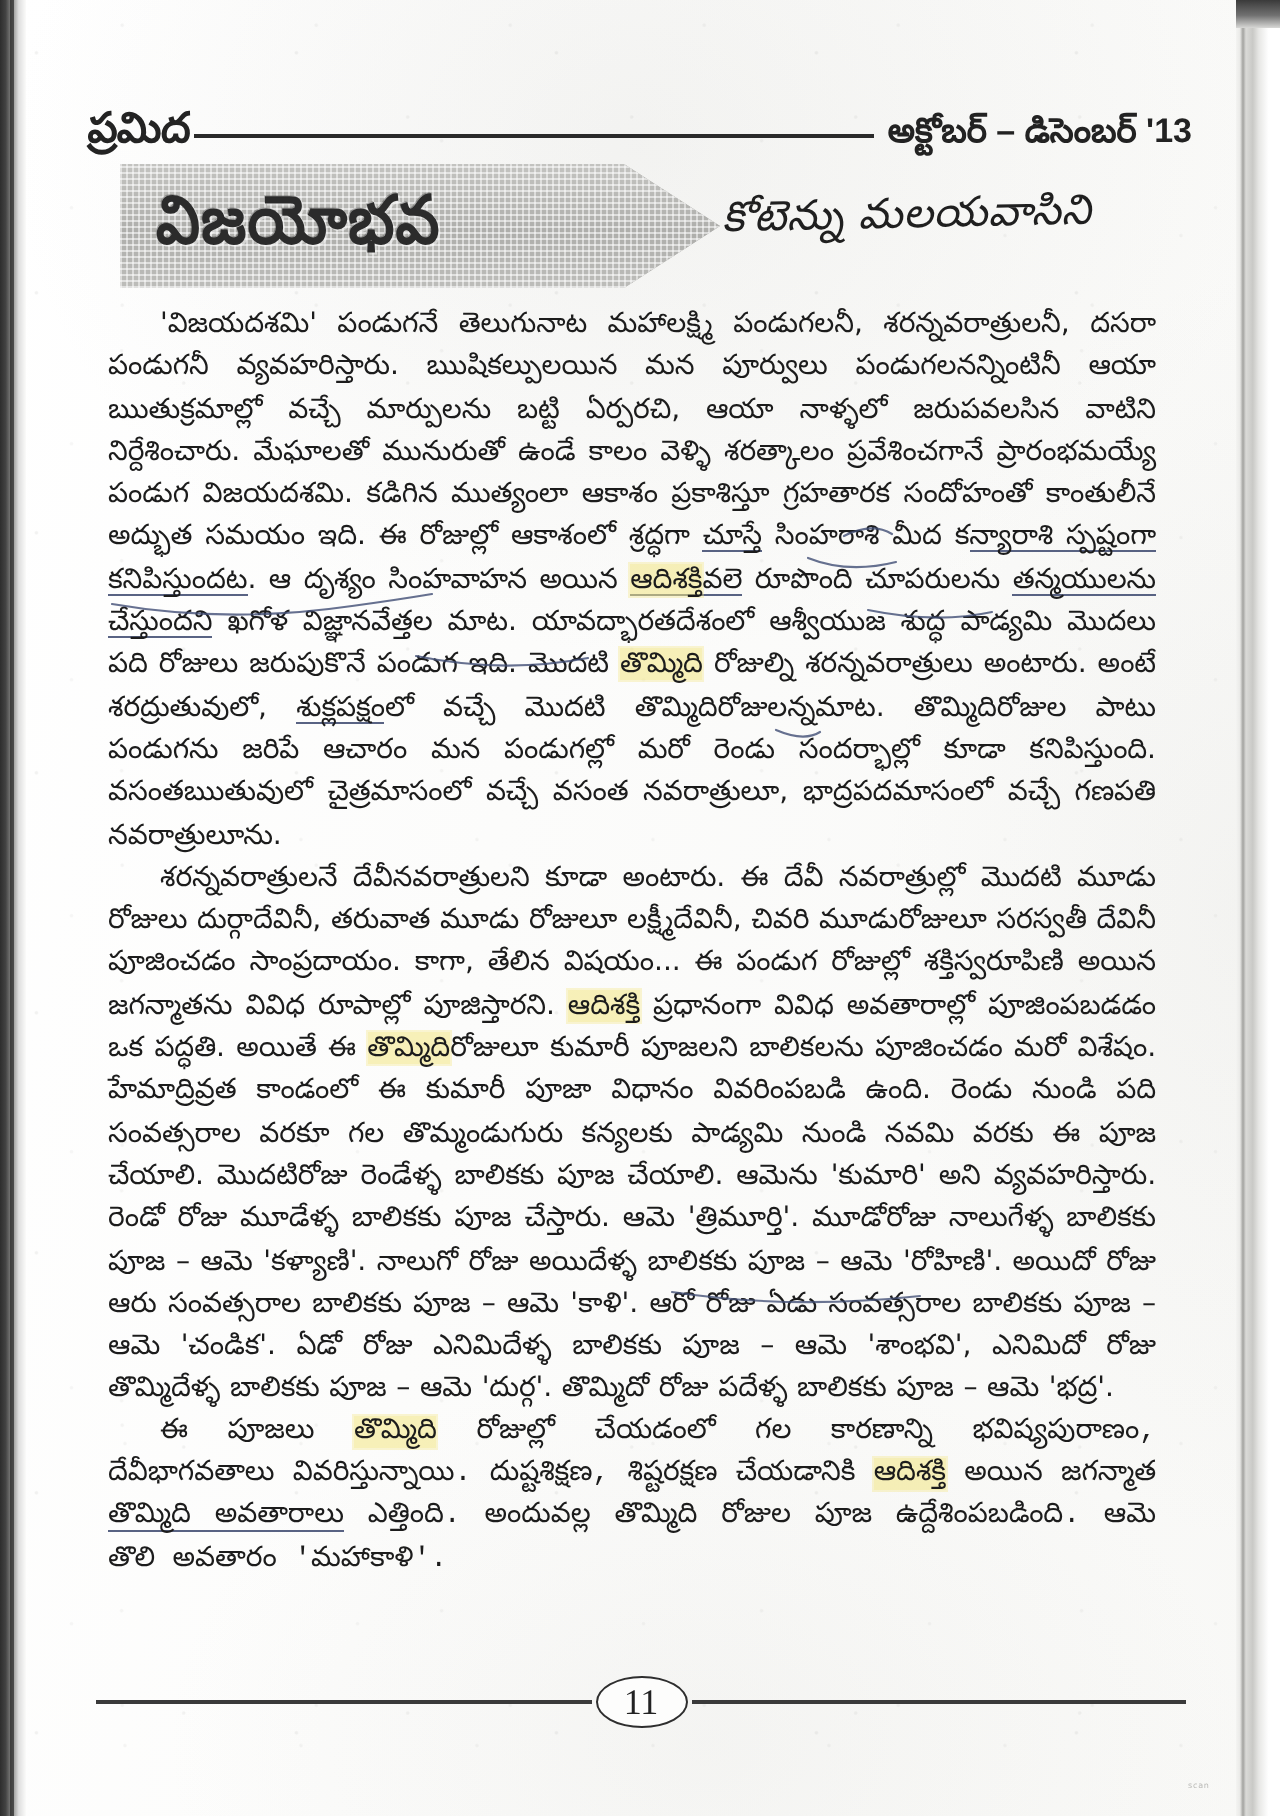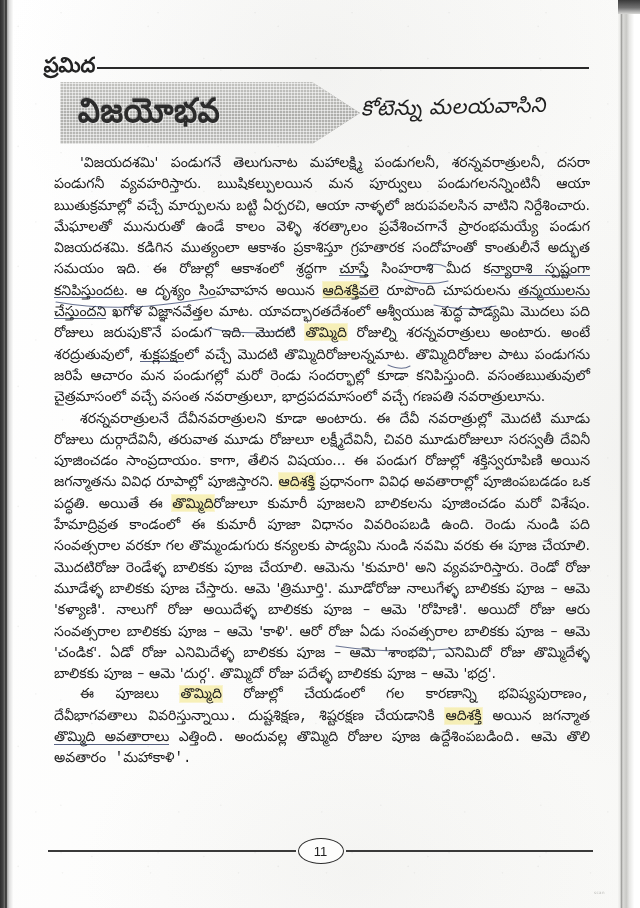--- a/index.html
+++ b/index.html
@@ -186,21 +186,21 @@
   }
 
   
   .article-body {
     position: absolute;
     left: 14px;
     top: 152px;
     width: 536px;
   }
   .para {
-    margin: 0 0 0 0;
+    margin: 0 12px 0 0;
     text-align: justify;
     text-justify: inter-word;
     font-family: "DejaVu Sans", sans-serif;
     font-size: 14.1px;
     line-height: 21.3px;
     color: #1c1c1c;
     text-indent: 26px;
     letter-spacing: -0.05px;
     word-spacing: 0.4px;
   }
@@ -240,22 +240,22 @@
     background: #3a3a3a;
   }
   .page-num-oval {
     width: 44px;
     height: 24px;
     border: 1.6px solid #2e2e2e;
     border-radius: 50%;
     display: flex;
     align-items: center;
     justify-content: center;
-    font-family: Liberation Sans, sans-serif;
-    font-size: 13px;
+    font-family: Liberation Serif, serif;
+    font-size: 18px;
     color: #222222;
     background: #fdfdfc;
     margin: 0 2px;
     flex: none;
   }
 
   .scan-artifact {
     position: absolute;
     left: 594px;
     top: 890px;
@@ -275,20 +275,21 @@
   <div class="paper-speckle"></div>
 
   <div class="scan-edge scan-edge-left"></div>
   <div class="scan-edge scan-edge-right"></div>
 
   <div class="content">
 
     <div class="running-head">
       <span class="masthead">ప్రమిద</span>
       <span class="head-rule"></span>
+      <span class="issue-date">అక్టోబర్ – డిసెంబర్ '13</span>
     </div>
 
     <div class="title-band">
       <div class="arrow-plate"></div>
       <div class="article-title">విజయోభవ</div>
       <div class="byline">కోటెన్ను మలయవాసిని</div>
     </div>
 
     <div class="article-body">
       <p class="para">'విజయదశమి' పండుగనే తెలుగునాట మహాలక్ష్మి పండుగలనీ, శరన్నవరాత్రులనీ, దసరా పండుగనీ వ్యవహరిస్తారు. ఋషికల్పులయిన మన పూర్వులు పండుగలనన్నింటినీ ఆయా ఋతుక్రమాల్లో వచ్చే మార్పులను బట్టి ఏర్పరచి, ఆయా నాళ్ళలో జరుపవలసిన వాటిని నిర్దేశించారు. మేఘాలతో మునురుతో ఉండే కాలం వెళ్ళి శరత్కాలం ప్రవేశించగానే ప్రారంభమయ్యే పండుగ విజయదశమి. కడిగిన ముత్యంలా ఆకాశం ప్రకాశిస్తూ గ్రహతారక సందోహంతో కాంతులీనే అద్భుత సమయం ఇది. ఈ రోజుల్లో ఆకాశంలో శ్రద్ధగా <span class="ul-pencil">చూస్తే</span> సింహరాశి మీద క<span class="ul-pencil">న్యారాశి స్పష్టంగా కనిపిస్తుందట</span>. ఆ దృశ్యం సింహవాహన అయిన <span class="ul-pencil"><span class="hl-yellow">ఆదిశక్తి</span>వలె</span> రూపొంది చూపరులను <span class="ul-pencil">తన్మయులను చేస్తుందని</span> ఖగోళ విజ్ఞానవేత్తల మాట. యావద్భారతదేశంలో ఆశ్వీయుజ శుద్ధ పాడ్యమి మొదలు పది రోజులు జరుపుకొనే పండుగ ఇది. మొదటి <span class="hl-yellow">తొమ్మిది</span> రోజుల్ని శరన్నవరాత్రులు అంటారు. అంటే శరద్రుతువులో, <span class="ul-pencil">శుక్లపక్షం</span>లో వచ్చే మొదటి తొమ్మిదిరోజులన్నమాట. తొమ్మిదిరోజుల పాటు పండుగను జరిపే ఆచారం మన పండుగల్లో మరో రెండు సందర్భాల్లో కూడా కనిపిస్తుంది. వసంతఋతువులో చైత్రమాసంలో వచ్చే వసంత నవరాత్రులూ, భాద్రపదమాసంలో వచ్చే గణపతి నవరాత్రులూను.</p>

